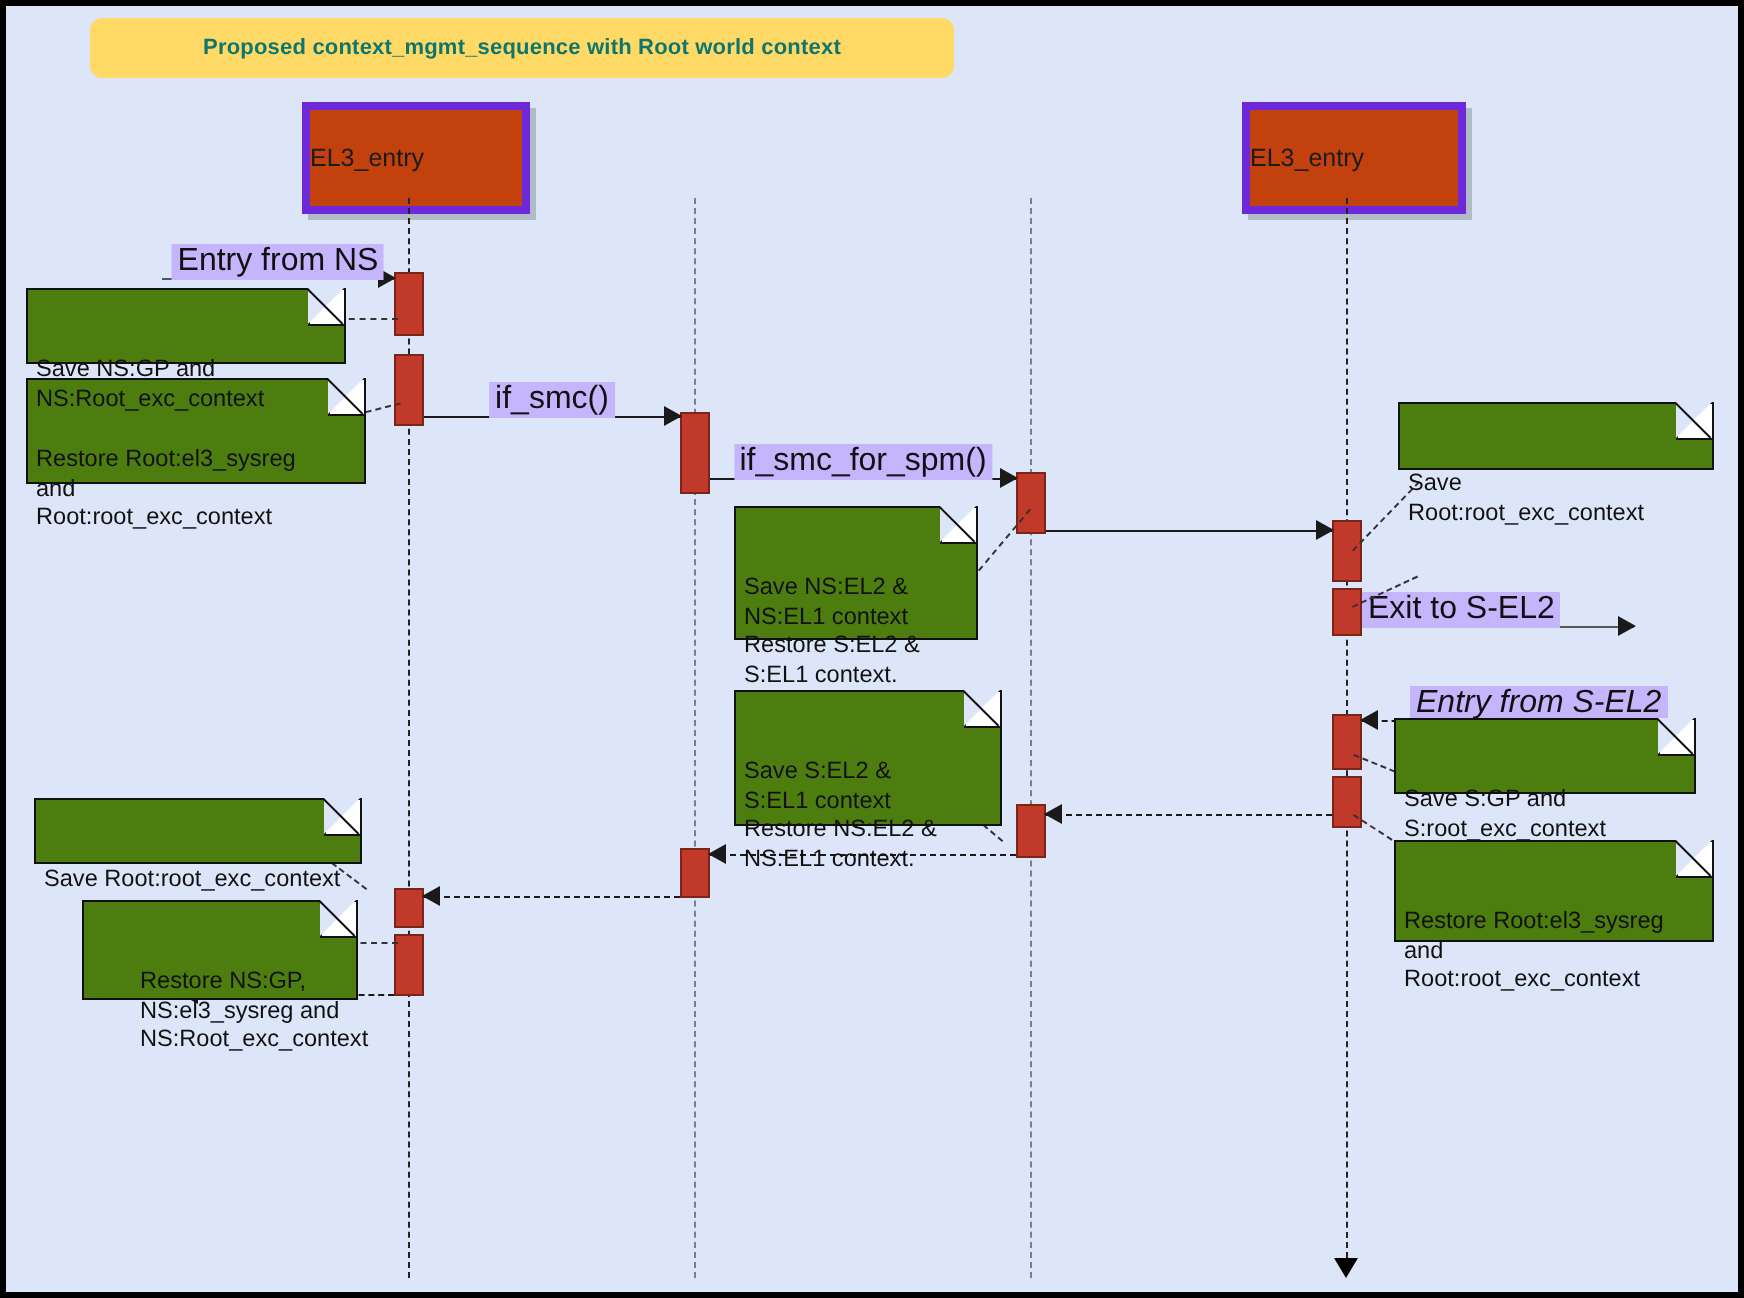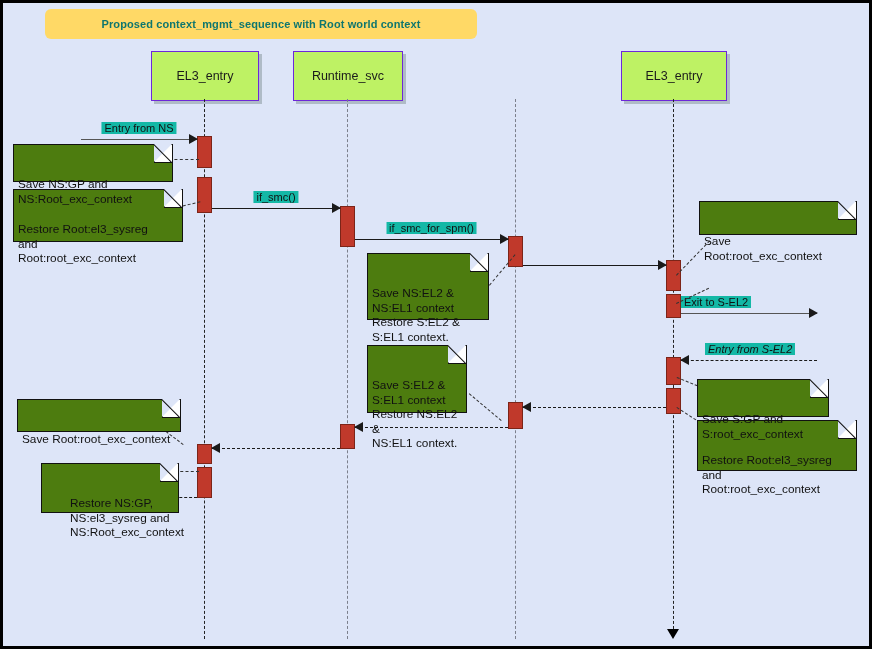--- a/index.html
+++ b/index.html
@@ -16,23 +16,23 @@
   #title-banner{
     position:absolute;left:42px;top:6px;width:432px;height:30px;
     background:#ffd966;border-radius:6px;
     display:flex;align-items:center;justify-content:center;
     font-size:11px;font-weight:bold;color:#0f766e;
     letter-spacing:.1px;
   }
   
   .participant{
     position:absolute;height:48px;
-    background:#bef264;border:1px solid #6d28d9;
+    background:#c2410c;border:4px solid #6d28d9;
     box-shadow:3px 3px 0 rgba(90,110,110,.35);
-    display:flex;align-items:center;justify-content:center;
+    display:flex;align-items:center;
     font-size:12.5px;color:#1b1b1b;
   }
   
   .lifeline{
     position:absolute;width:0;border-left:1.5px dashed #222;
   }
   .lifeline.grey{border-left-color:#7b7f8c;}
   .arrow-end{
     position:absolute;width:0;height:0;
     border-left:6px solid transparent;border-right:6px solid transparent;
@@ -52,21 +52,21 @@
   }
   .msg.dashed .line{border-top:1.6px dashed #1a1a1a;}
   .msg .head{
     position:absolute;top:-5px;width:0;height:0;
     border-top:5px solid transparent;border-bottom:5px solid transparent;
   }
   .msg .head.right{right:-1px;border-left:9px solid #1a1a1a;}
   .msg .head.left{left:-1px;border-right:9px solid #1a1a1a;}
   .msg .label{
     position:absolute;top:-17px;left:50%;transform:translateX(-50%);
-    font-size:11px;color:#111;background:#14b8a6;padding:0 3px;white-space:nowrap;
+    font-size:16px;color:#111;background:#c4b5fd;padding:0 3px;white-space:nowrap;
   }
   .msg.lbl-left .label{left:0;transform:none;}
   
   .note{
     position:absolute;background:#4d7c0f;border:1px solid #111;
     font-size:11.8px;line-height:14.5px;color:#111;
     padding:3px 5px 3px 4px;box-sizing:border-box;white-space:pre-line;
   }
   .note .fold{
     position:absolute;top:0;right:0;width:17px;height:17px;
@@ -90,23 +90,20 @@
 <body>
 
 <div id="canvas">
 
   <div id="title-banner">
     <span>Proposed context_mgmt_sequence with Root world context</span>
   </div>
 
   <div class="participant" style="left:148px;top:48px;width:106px;">
     <span>EL3_entry</span>
-  </div>
-  <div class="participant" style="left:290px;top:48px;width:108px;">
-    <span>Runtime_svc</span>
   </div>
   <div class="participant" style="left:618px;top:48px;width:104px;">
     <span>EL3_entry</span>
   </div>
 
   <div class="lifeline" style="left:201px;top:96px;height:540px;"></div>
   <div class="lifeline grey" style="left:344px;top:96px;height:540px;"></div>
   <div class="lifeline grey" style="left:512px;top:96px;height:540px;"></div>
   <div class="lifeline" style="left:670px;top:96px;height:535px;"></div>
   <div class="arrow-end" style="left:664px;top:626px;"></div>
@@ -214,46 +211,46 @@
 Restore S:EL2 &amp;
 S:EL1 context.</div>
   </div>
 
   <div class="note" style="left:696px;top:198px;width:158px;height:34px;">
     <div class="fold"></div>
     <div class="txt">Save Root:root_exc_context</div>
   </div>
 
 
-  <div class="note" style="left:364px;top:342px;width:100px;height:68px;">
+  <div class="note" style="left:364px;top:342px;width:134px;height:68px;">
     <div class="fold"></div>
     <div class="txt">Save S:EL2 &amp;
 S:EL1 context
 Restore NS:EL2 &amp;
 NS:EL1 context.</div>
   </div>
 
-  <div class="note" style="left:694px;top:376px;width:132px;height:38px;">
+  <div class="note" style="left:694px;top:356px;width:151px;height:38px;">
     <div class="fold"></div>
     <div class="txt">Save S:GP and
 S:root_exc_context</div>
   </div>
 
   <div class="note" style="left:694px;top:417px;width:160px;height:51px;">
     <div class="fold"></div>
     <div class="txt">Restore Root:el3_sysreg
 and
 Root:root_exc_context</div>
   </div>
 
   <div class="note" style="left:14px;top:396px;width:164px;height:33px;">
     <div class="fold"></div>
     <div class="txt">Save Root:root_exc_context</div>
   </div>
 
-  <div class="note" style="left:38px;top:460px;width:138px;height:50px;padding-left:28px;">
+  <div class="note" style="left:38px;top:447px;width:138px;height:50px;padding-left:28px;">
     <div class="fold"></div>
     <div class="txt">Restore NS:GP,
 NS:el3_sysreg and
 NS:Root_exc_context</div>
   </div>
 
 </div>
 
 </body></html>

